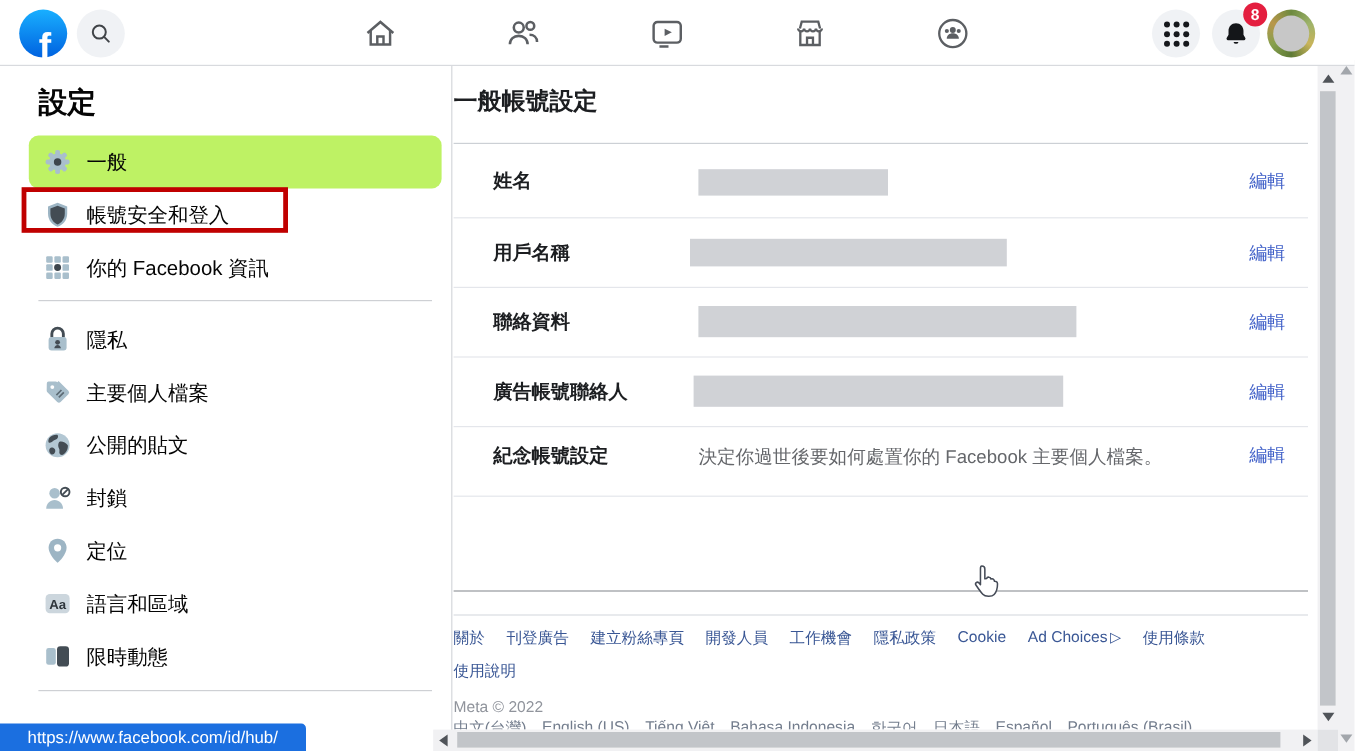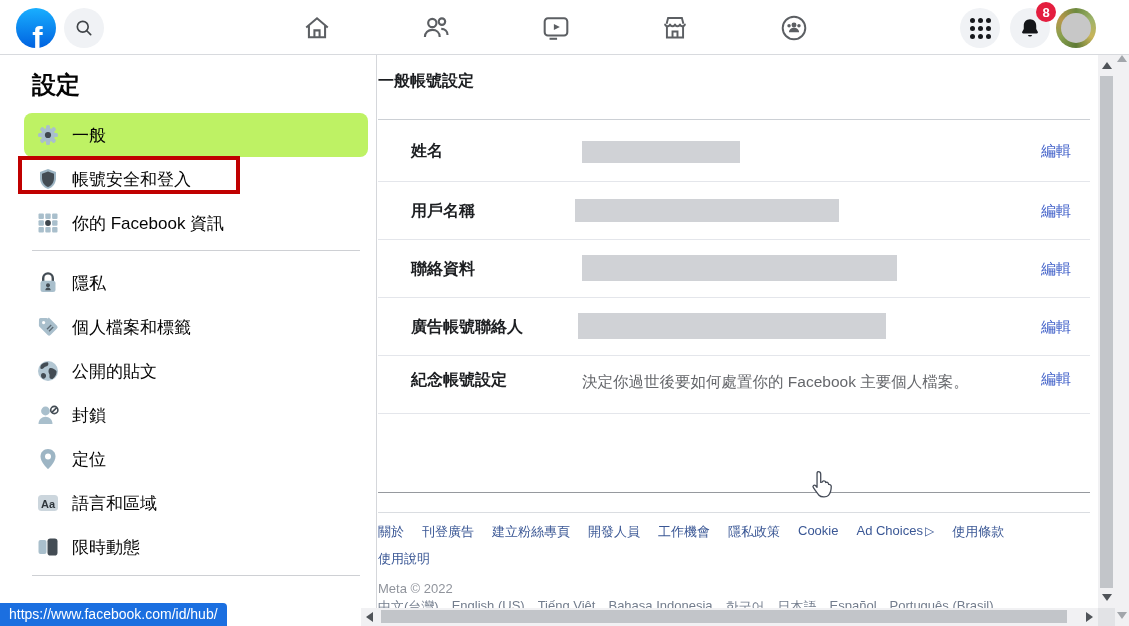--- a/index.html
+++ b/index.html
@@ -29,21 +29,21 @@
   .sb-title { position:absolute; left:16px; top:14px; font-size:24px; font-weight:bold; color:#050505; }
   .sb-item { position:absolute; left:8px; width:344px; height:44px; border-radius:8px; display:flex; align-items:center; cursor:pointer; }
   .sb-item.sel { background:#bef264; }
   .sb-ic { position:absolute; left:12px; width:24px; height:24px; display:flex; align-items:center; justify-content:center; }
   .sb-label { position:absolute; left:48px; font-size:17px; color:#050505; white-space:nowrap; }
   .sb-divider { position:absolute; left:16px; width:328px; height:0; border-top:1px solid #ced0d4; }
   #annotation-box { position:absolute; left:2px; top:101px; width:222px; height:38px; border:4px solid #c00000; z-index:3; pointer-events:none; }
 
   
   #mainpanel { position:absolute; left:361px; top:55px; width:737px; height:553px; background:#fff; overflow:hidden; }
-  .main-title { position:absolute; left:17px; top:16px; font-size:16px; font-weight:bold; color:#1c1e21; }
+  .main-title { position:absolute; left:17px; top:16px; font-size:20px; font-weight:bold; color:#1c1e21; }
   .hdivider { position:absolute; left:17px; width:712px; height:0; border-top:1px solid #ccd0d5; }
   .row { position:absolute; left:0; width:731px; }
   .row.hl { background:#f2f3f5; }
   .rlabel { position:absolute; left:21px; top:50%; transform:translateY(-50%); font-size:16px; font-weight:bold; color:#1c1e21; white-space:nowrap;margin-left:29px; }
   .rlabel.toptext { top:14px; transform:none; }
   .redbar { position:absolute; background:#d0d2d6; }
   .rdesc { position:absolute; left:221px; font-size:15.5px; color:#65676b; line-height:26px; }
   .raction { position:absolute; right:21px; top:50%; transform:translateY(-50%); font-size:15px; color:#3f5fc8; cursor:pointer; text-decoration:none; white-space:nowrap; }
   .raction.toptext { top:14px; transform:none; }
   .raction.ul { text-decoration:underline; }
@@ -67,21 +67,21 @@
   .sb-corner { position:absolute; left:1098px; top:608px; width:17px; height:18px; background:#e2e3e6; z-index:5; }
   .page-track { position:absolute; left:1115px; top:50px; width:14px; height:576px; background:#f1f1f3; z-index:4; }
   .tri { width:0; height:0; position:absolute; z-index:6; }
   .tri.up    { border-left:5px solid transparent; border-right:5px solid transparent; border-bottom:7px solid #505459; }
   .tri.down  { border-left:5px solid transparent; border-right:5px solid transparent; border-top:7px solid #505459; }
   .tri.left  { border-top:5px solid transparent; border-bottom:5px solid transparent; border-right:7px solid #505459; }
   .tri.right { border-top:5px solid transparent; border-bottom:5px solid transparent; border-left:7px solid #505459; }
   .tri.lite.up { border-bottom-color:#a2a6ab; } .tri.lite.down { border-top-color:#a2a6ab; }
 
   
-  #status-tooltip { position:absolute; left:0; top:603px; height:23px; padding:0 9px; background:#1b6fe0; color:#fff;
+  #status-tooltip { position:absolute; left:0; top:603px; height:23px; padding:0 23px; background:#1b6fe0; color:#fff;
                     font-size:14px; line-height:23px; border-top-right-radius:4px; z-index:9; white-space:nowrap; }
   #cursor { position:absolute; left:810px; top:470px; z-index:10; pointer-events:none; }
 </style>
 </head>
 <body>
 
 <div id="screen">
 
   <div id="topnav">
     <div class="fb-logo">
@@ -220,21 +220,21 @@
     </div>
 
     <div class="sb-item" style="top:250px">
       <span class="sb-ic">
         <svg width="24" height="24" viewBox="0 0 24 24">
           <path d="M12.8 2.5 L21 10.7 a2 2 0 0 1 0 2.8 L14.5 20 a2 2 0 0 1 -2.8 0 L3.5 11.8 a2 2 0 0 1 -.6 -1.4 L3 4.5 A1.5 1.5 0 0 1 4.5 3 l5.9 -.1 a2 2 0 0 1 1.4 .6 Z" fill="#a9bfcc"></path>
           <circle cx="7.6" cy="7.6" r="1.6" fill="#fff"></circle>
           <path d="M11 14.2 l4.2-4.2 M13 16.2 l4.2-4.2" stroke="#5c6a74" stroke-width="1.4"></path>
         </svg>
       </span>
-      <span class="sb-label">個人檔案和標籤</span>
+      <span class="sb-label">主要個人檔案</span>
     </div>
 
     <div class="sb-item" style="top:294px">
       <span class="sb-ic">
         <svg width="24" height="24" viewBox="0 0 24 24">
           <circle cx="12" cy="12" r="10" fill="#b3c7d3"></circle>
           <path d="M5 6 C7 4 10 3 12 3.5 C13 5 12 7 10 7.5 C8 8 7.5 10 5.5 10 C4 10 4 8 5 6 Z" fill="#434c54"></path>
           <path d="M14 9 C16 8.5 19 10 20.5 12 C21 15 19 18.5 16.5 20 C14.5 20.5 13 19 13.5 17 C14 15 12.5 14.5 12.5 12.5 C12.5 10.8 13 9.3 14 9 Z" fill="#434c54"></path>
           <path d="M7 14 C9 14 10.5 15.5 10 17.5 C9.6 19 8 20.5 6.5 19.5 C5 18.5 4.5 16 5.5 14.8 C6 14.2 6.5 14 7 14 Z" fill="#434c54"></path>
         </svg>

